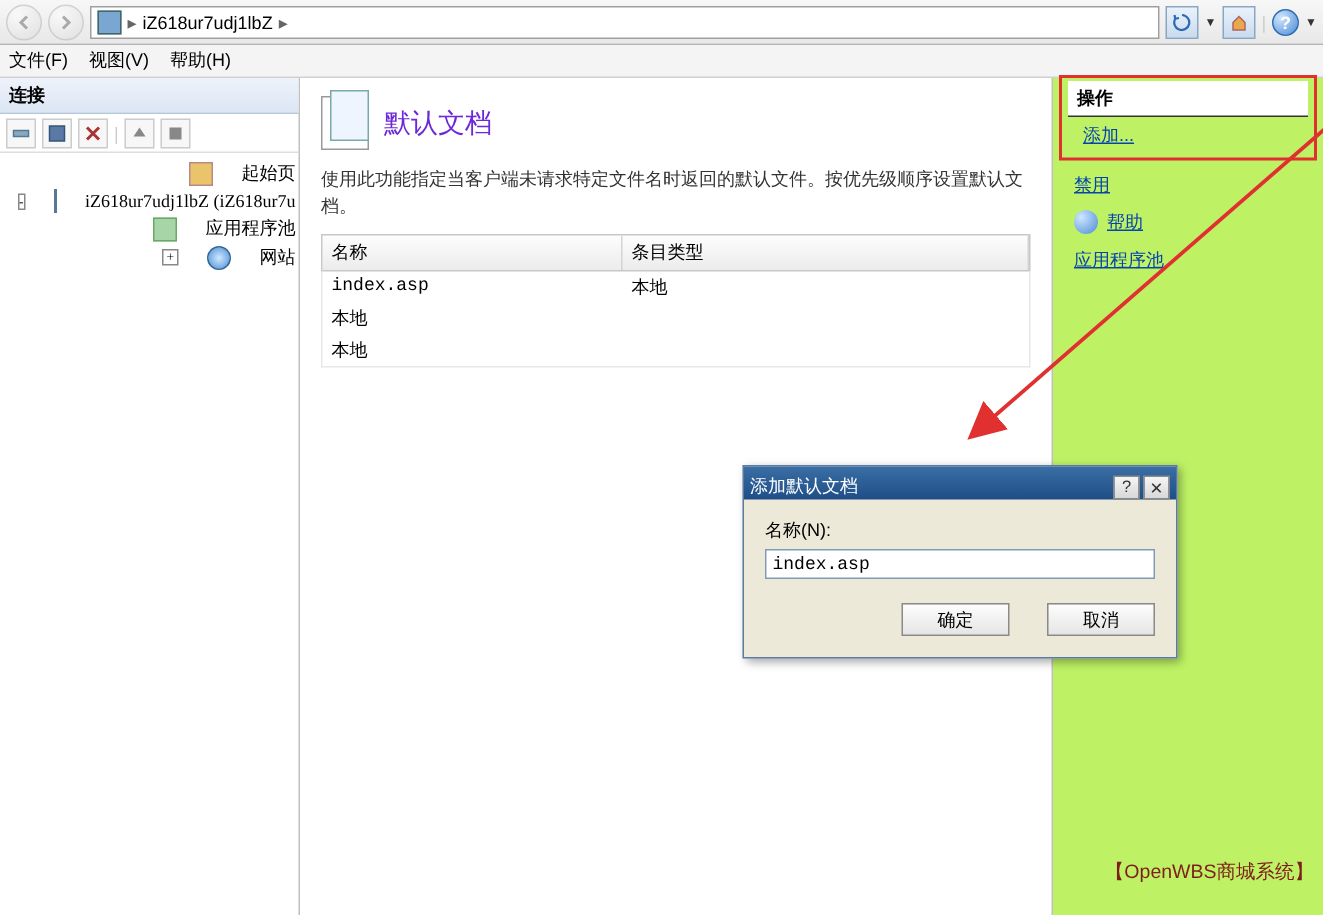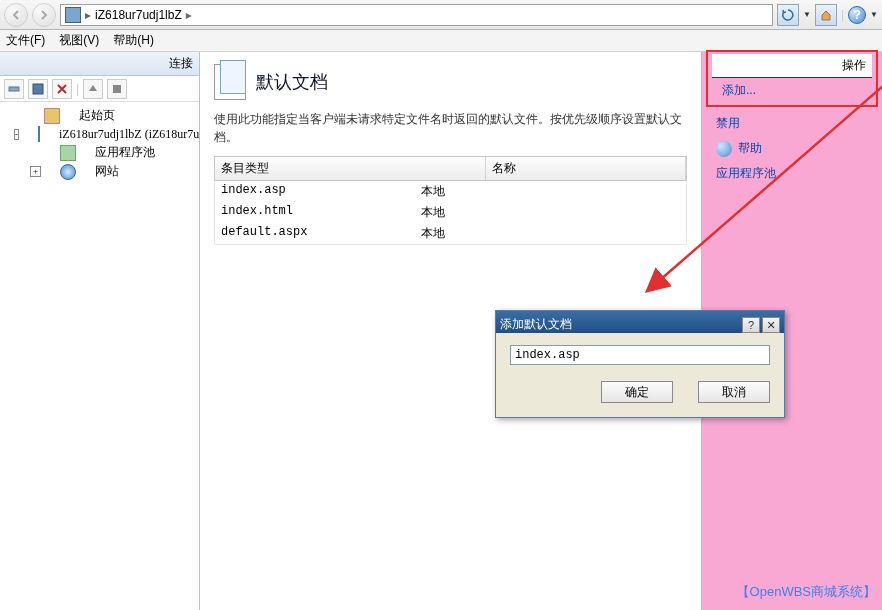--- a/index.html
+++ b/index.html
@@ -21,41 +21,41 @@
 
 
 .menubar { height: 22px; background: #f4f4f4; border-bottom: 1px solid #d0d0d0; display: flex; align-items: center; padding: 0 6px; gap: 14px; }
 .menubar span { cursor: default; }
 
 
 .main { display: flex; height: calc(610px - 30px - 22px); }
 
 
 .left { width: 200px; border-right: 1px solid #c0c0c0; background:#fff; display:flex; flex-direction:column;}
-.panel-title { background: linear-gradient(#eef3fa,#dbe6f4); border-bottom:1px solid #b5c5da; padding:3px 6px; font-weight:normal;text-align:right; }
+.panel-title { background: linear-gradient(#eef3fa,#dbe6f4); border-bottom:1px solid #b5c5da; padding:3px 6px; font-weight:bold; }
 .left-tools { height:26px; border-bottom:1px solid #ddd; display:flex; align-items:center; gap:4px; padding:0 4px;}
 .tool { width:20px;height:20px;border:1px solid #ccc;background:#f7f7f7;display:flex;align-items:center;justify-content:center;font-size:10px;cursor:pointer;}
 .tree { padding:4px 2px; font-family: Tahoma, "SimSun"; overflow:hidden; white-space:nowrap;}
-.tree-row { display:flex; align-items:center; gap:19px; padding:1px 0; cursor:default;}
+.tree-row { display:flex; align-items:center; gap:19px; padding:1px 0; cursor:default;justify-content:flex-end;}
 .expander { width:11px;height:11px;border:1px solid #888;display:inline-flex;align-items:center;justify-content:center;font-size:9px;line-height:1;background:#fff;cursor:pointer;}
 .ticon { width:16px;height:16px;display:inline-block;}
 .ico-start { background:#e9c46a;border:1px solid #b88;}
 .ico-server { background:#7aa7d1;border:1px solid #579;}
 .ico-pool { background:#a8d5a8;border:1px solid #6a6;}
 .ico-globe { background:radial-gradient(circle,#cfeaff,#4a8bd4);border-radius:50%;border:1px solid #369;}
 .indent-1 { padding-left:12px;}
 .indent-2 { padding-left:28px;}
 
 
 .center { flex:1; border-right:1px solid #c0c0c0; position:relative; padding:12px 14px; background:#fff;}
 .center-head { display:flex; align-items:center; gap:10px; margin-bottom:10px;}
 .doc-ico { width:32px;height:36px;position:relative;}
 .doc-ico .page { position:absolute;inset:0;background:#fff;border:1px solid #999;}
 .doc-ico .page2 { position:absolute;left:6px;top:-4px;width:26px;height:34px;background:#eef5ff;border:1px solid #7aa;}
-.center-title { font-size:18px; color:#0f172a;font-family:Liberation Mono, monospace;}
+.center-title { font-size:18px; color:#6d28d9;font-family:Liberation Mono, monospace;}
 .center-desc { font-size:12px; color:#333; margin-bottom:10px; line-height:1.5;}
 .tbl-head { display:flex; background:linear-gradient(#fdfdfd,#ececec); border:1px solid #c8c8c8;}
 .tbl-head .col { padding:3px 6px; border-right:1px solid #d4d4d4;}
 .col-name { width:200px;}
 .col-type { flex:1;}
 .tbl-body { border:1px solid #e8e8e8; border-top:none;}
 .tbl-row { display:flex;}
 .tbl-row .col { padding:2px 6px;}
 .tbl-row .col-name { font-family: "Courier New", monospace;}
 
@@ -68,30 +68,30 @@
 .dlg-title-left { display:flex; align-items:center; gap:4px;}
 .dlg-btns { display:flex; gap:2px;}
 .dlg-x { width:18px;height:16px;background:linear-gradient(#f5f5f5,#d8d8d8);border:1px solid #888;display:flex;align-items:center;justify-content:center;font-size:11px;cursor:pointer;color:#333;}
 .dlg-body { padding:12px 14px 6px;}
 .dlg-label { margin-bottom:4px;}
 .dlg-input { width:100%; height:20px; border:1px solid #7f9db9; background:#fff; padding:1px 4px; font-family:"Courier New",monospace; font-size:12px;}
 .dlg-actions { display:flex; justify-content:flex-end; gap:25px; padding:10px 14px 14px;}
 .win-btn { width:72px; height:22px; background:linear-gradient(#fdfdfd,#e5e5e5); border:1px solid #8a8a8a; cursor:pointer; font-size:12px;}
 
 
-.right { width:180px; background:#f9a8d4; display:flex; flex-direction:column;}
+.right { width:180px; background:#bef264; display:flex; flex-direction:column;}
 .actions { padding:4px 0;}
-.action-item { display:flex; align-items:center; gap:6px; padding:4px 14px; cursor:pointer; color:#0645ad;}
+.action-item { display:flex; align-items:flex-start; gap:6px; padding:4px 14px; cursor:pointer; color:#0645ad;text-decoration:underline;}
 .action-item .ic { width:16px;height:16px;display:inline-block;}
 .ic-help { background:radial-gradient(circle at 30% 30%,#cfe6ff,#4a8bd4);border-radius:50%;}
 .red-box { border:2px solid #e03030; margin:-2px 4px 0; padding-bottom:2px;}
 .red-box .panel-title { background:#fff; border:none; border-bottom:1px solid #333; margin:2px 4px 0;}
 
 
-.wm { position:absolute; right:6px; bottom:9px; font-size:13px; color:#3b82f6;}
+.wm { position:absolute; right:6px; bottom:20px; font-size:13px; color:#7f1d1d;}
 </style>
 </head>
 <body>
 
 <div class="topbar">
   <div class="nav-btn disabled">
     <svg viewBox="0 0 10 10">
         <path d="M7 1 L3 5 L7 9" stroke="#666" stroke-width="2" fill="none"></path>
       </svg>
   </div>
@@ -191,34 +191,32 @@
     <div class="center-head">
       <div class="doc-ico">
         <div class="page"></div>
           <div class="page2"></div>
       </div>
       <div class="center-title">默认文档</div>
     </div>
     <div class="center-desc">使用此功能指定当客户端未请求特定文件名时返回的默认文件。按优先级顺序设置默认文档。</div>
 
     <div class="tbl-head">
+      <div class="col col-name">名称</div>
       <div class="col col-type">条目类型</div>
-      <div class="col col-name">名称</div>
     </div>
     <div class="tbl-body">
       <div class="tbl-row">
         <div class="col col-name">index.asp</div>
         <div class="col col-type">本地</div>
       </div>
       <div class="tbl-row">
-        <div class="col col-name">index.html</div>
         <div class="col col-type">本地</div>
       </div>
       <div class="tbl-row">
-        <div class="col col-name">default.aspx</div>
         <div class="col col-type">本地</div>
       </div>
     </div>
 
     <svg class="arrow-ann" width="480" height="260" style="left:230px; top:18px;">
       <defs>
           <marker id="ar" markerWidth="10" markerHeight="10" refX="2" refY="5" orient="auto">
             <path d="M0 0 L10 5 L0 10 Z" fill="#e03030"></path>
           </marker>
         </defs>
@@ -229,20 +227,21 @@
       <div class="dlg-title">
         <div class="dlg-title-left">
           <span>添加默认文档</span>
         </div>
         <div class="dlg-btns">
           <div class="dlg-x">?</div>
           <div class="dlg-x">✕</div>
         </div>
       </div>
       <div class="dlg-body">
+        <div class="dlg-label">名称(N):</div>
         <input class="dlg-input" value="index.asp" style="">
       </div>
       <div class="dlg-actions">
         <button class="win-btn">确定</button>
         <button class="win-btn">取消</button>
       </div>
     </div>
   </div>
 
   <div class="right">

